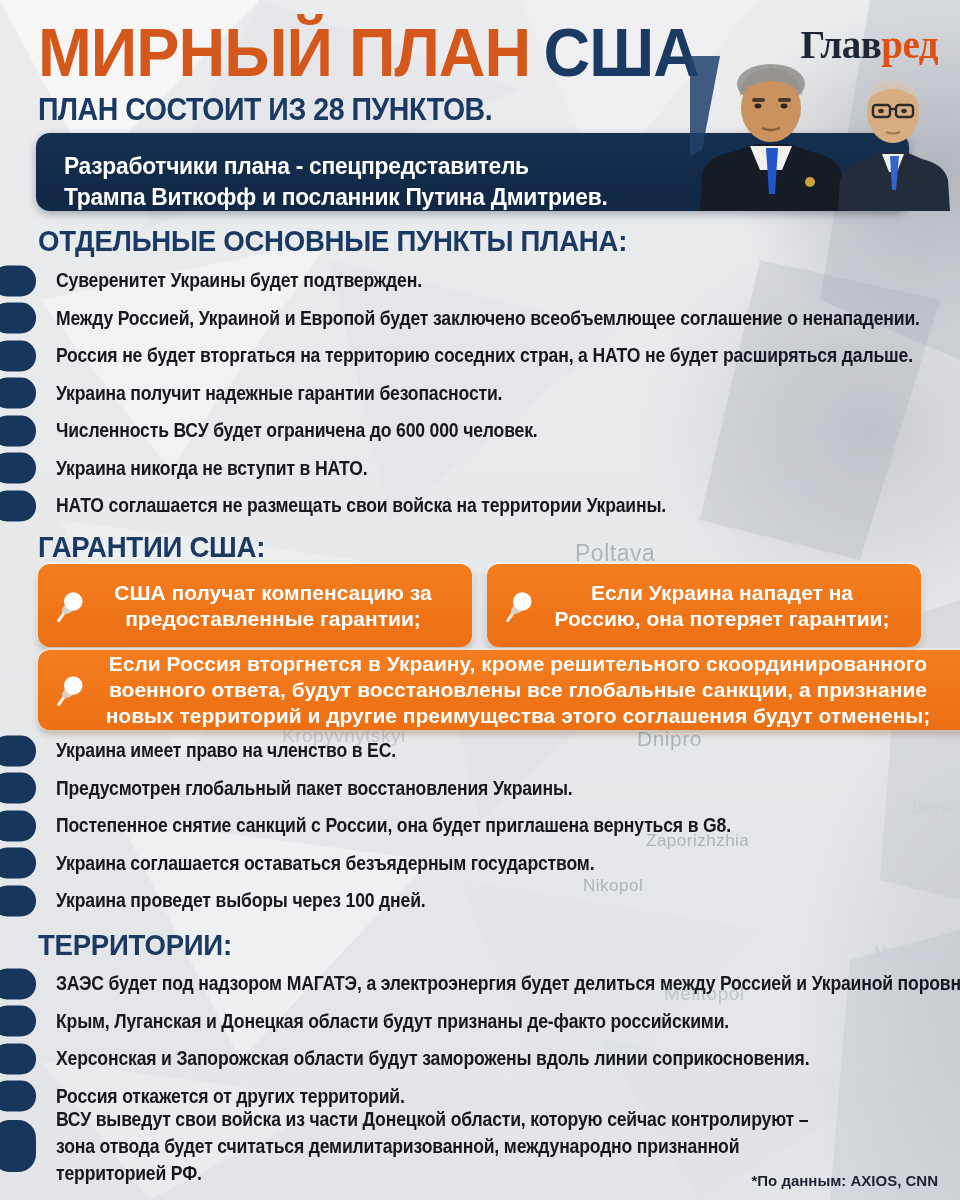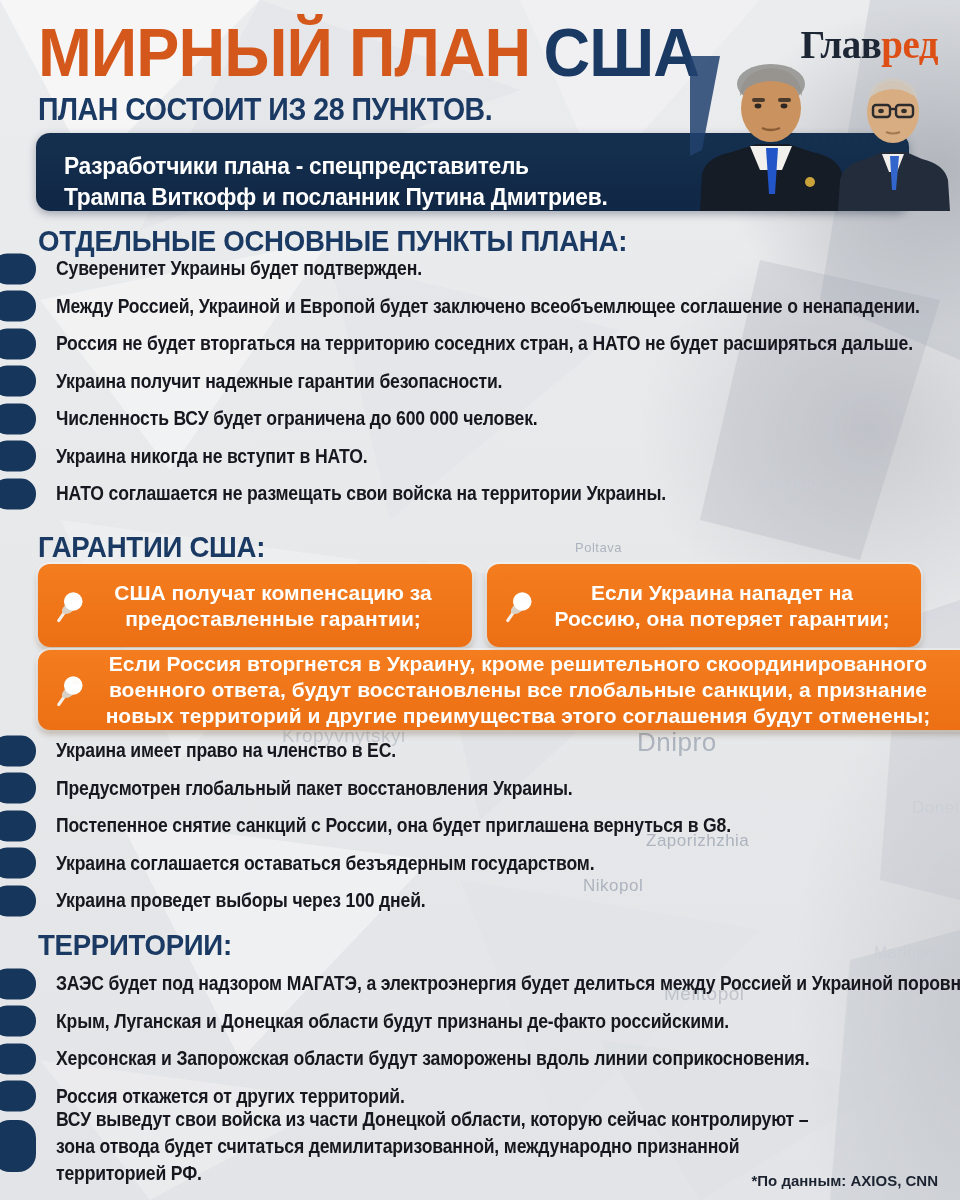--- a/index.html
+++ b/index.html
@@ -39,21 +39,21 @@
 
   .photos { position:absolute; top:54px; left:690px; width:262px; height:157px; z-index:5; }
 
   
   h2.sec { position:absolute; left:38px; white-space:nowrap; font-weight:800;
     font-size:30px; color:#1b3a63; letter-spacing:-0.3px;
     transform:scaleX(0.92); transform-origin:0 50%; }
   #sec1 { top:224px; } #sec2 { top:530px; } #sec3 { top:928px; }
 
   .blist { position:absolute; left:0; right:0; }
-  #list1 { top:250px; } #list2 { top:732px; } #list3 { top:965px; }
+  #list1 { top:262px; } #list2 { top:732px; } #list3 { top:965px; }
   .row { position:relative; height:37.5px; display:flex; align-items:center; padding-left:56px; }
   .row.tall { height:62px; }
   .marker { position:absolute; left:-8px; top:50%; transform:translateY(-50%);
     width:44px; height:31px; border-radius:15px; background:#16365c; }
   .row.tall .marker { height:52px; border-radius:18px; }
   .row p { font-weight:700; font-size:20px; color:#17171f; letter-spacing:-0.2px;
     white-space:nowrap; transform:scaleX(0.88); transform-origin:0 50%; line-height:27px; }
   .row.wrap p { white-space:normal; width:1010px; }
 
   
@@ -63,23 +63,23 @@
     color:#ffffff; font-weight:700; font-size:21px; line-height:26px; text-align:center; }
   .card.small { width:434px; height:83px; }
   .card .pin { width:66px; flex:0 0 66px; display:flex; justify-content:center; }
   .card .ctext { flex:1; padding-right:30px; }
   .card3 { position:absolute; top:650px; left:38px; width:954px; height:80px; }
   .card3 .ctext { padding-right:60px; }
 
   
   .mlabel { position:absolute; color:#9aa3b0; font-size:17px; letter-spacing:0.5px; opacity:0.75; z-index:1; }
   .ml-0 { top:476px; left:758px; color:#c9ced6; }          
-  .ml-1 { top:540px; left:575px; font-size:13px; }          
+  .ml-1 { top:540px; left:575px; font-size:23px; }          
   .ml-2 { top:725px; left:282px; font-size:19px; opacity:0.45; } 
-  .ml-3 { top:727px; left:637px; font-size:26px; }          
+  .ml-3 { top:727px; left:637px; font-size:21px; }          
   .ml-4 { top:831px; left:646px; }                          
   .ml-5 { top:876px; left:583px; }                          
   .ml-6 { top:798px; left:912px; color:#c9ced6; }           
   .ml-7 { top:944px; left:874px; color:#c9ced6; font-size:16px; } 
   .ml-8 { top:983px; left:664px; font-size:19px; opacity:0.5;text-align:right; }   
 
   .footer { position:absolute; top:1172px; right:22px; font-weight:700;
     font-size:15px; color:#1c2330; }
 </style>
 </head>

